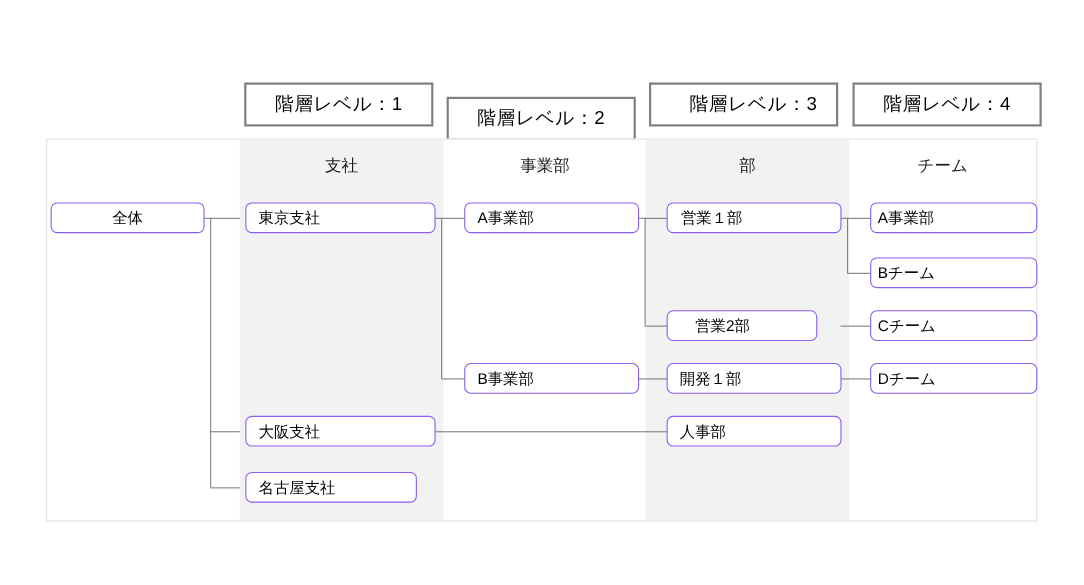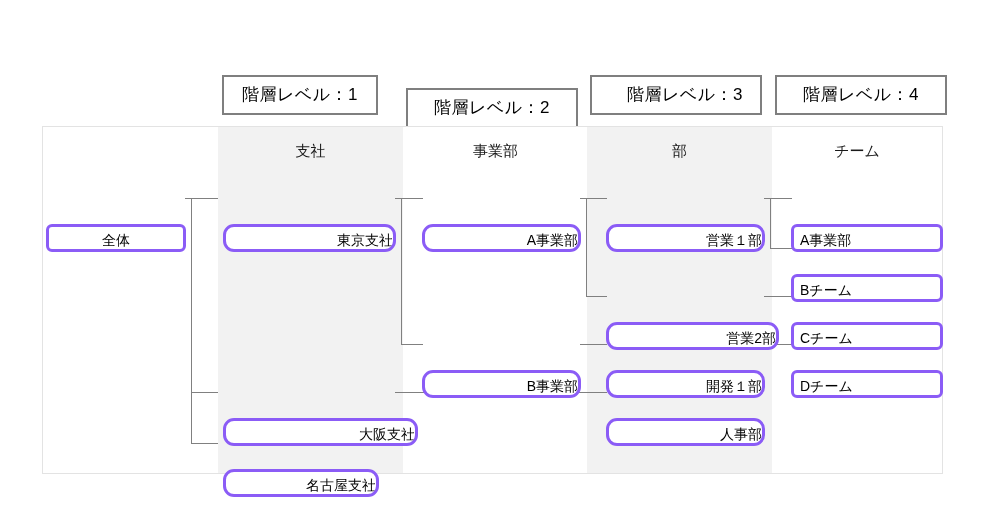--- a/index.html
+++ b/index.html
@@ -72,40 +72,39 @@
     background: #808080;
   }
   .line.h { height: 1px; }
   .line.v { width: 1px; }
 
   
   .node {
     position: absolute;
     box-sizing: border-box;
     height: 28px;
-    border: 3px solid #8b5cf6;
+    border: 1px solid #8b5cf6;
     border-radius: 6px;
     background: #ffffff;
     font-size: 14px;
     line-height: 26px;
     color: #000000;
     white-space: nowrap;
     overflow: hidden;
-    margin-top: 40px;
   }
   .node.center { text-align: center; }
-  .node.left   { text-align: right; padding-left: 11px; border-radius: 11px; }
+  .node.left   { text-align: left; padding-left: 11px; }
   .node.tight  { text-align: left; padding-left: 6px; }
 </style>
 </head>
 <body>
 
 <div id="canvas">
 
-  <div class="level-header" style="left:222px; top:75px; width:156px;">階層レベル：1</div>
+  <div class="level-header" style="left:222px; top:75px; width:172px;">階層レベル：1</div>
   <div class="level-header" style="left:406px; top:75px; width:172px;margin-top:13px;">階層レベル：2</div>
   <div class="level-header" style="left:590px; top:75px; width:172px;padding-left:18px;">階層レベル：3</div>
   <div class="level-header" style="left:775px; top:75px; width:172px;">階層レベル：4</div>
 
   <div id="panel">
 
     <div class="band" style="left:175px; width:185px;"></div>
     <div class="band" style="left:544px; width:185px;"></div>
 
     <div class="col-caption" style="left:175px; top:13px; width:185px;">支社</div>
@@ -134,28 +133,28 @@
     <div class="line v" style="left:727px; top:71px; height:50px;"></div>
     <div class="line h" style="left:727px; top:121px; width:22px;"></div>
 
     <div class="line h" style="left:721px; top:169px; width:28px;"></div>
 
     <div class="line h" style="left:721px; top:217px; width:28px;"></div>
 
     <div class="node center" style="left:3px; top:57px; width:140px;">全体</div>
 
     <div class="node left" style="left:180px; top:57px; width:173px;">東京支社</div>
-    <div class="node left" style="left:180px; top:251px; width:195px;">大阪支社</div>
+    <div class="node left" style="left:180px; top:251px; width:173px;">大阪支社</div>
     <div class="node left" style="left:180px; top:302px; width:156px;">名古屋支社</div>
 
     <div class="node left" style="left:379px; top:57px; width:159px;">A事業部</div>
     <div class="node left" style="left:379px; top:203px; width:159px;">B事業部</div>
 
     <div class="node left" style="left:563px; top:57px; width:159px;padding-left:12px;">営業１部</div>
-    <div class="node left" style="left:563px; top:155px; width:173px;padding-left:25px;">営業2部</div>
+    <div class="node left" style="left:563px; top:155px; width:137px;padding-left:25px;">営業2部</div>
     <div class="node left" style="left:563px; top:203px; width:159px;">開発１部</div>
     <div class="node left" style="left:563px; top:251px; width:159px;">人事部</div>
 
     <div class="node tight" style="left:748px; top:57px; width:152px;">A事業部</div>
     <div class="node tight" style="left:748px; top:107px; width:152px;">Bチーム</div>
     <div class="node tight" style="left:748px; top:155px; width:152px;">Cチーム</div>
     <div class="node tight" style="left:748px; top:203px; width:152px;">Dチーム</div>
 
   </div>
 </div>

